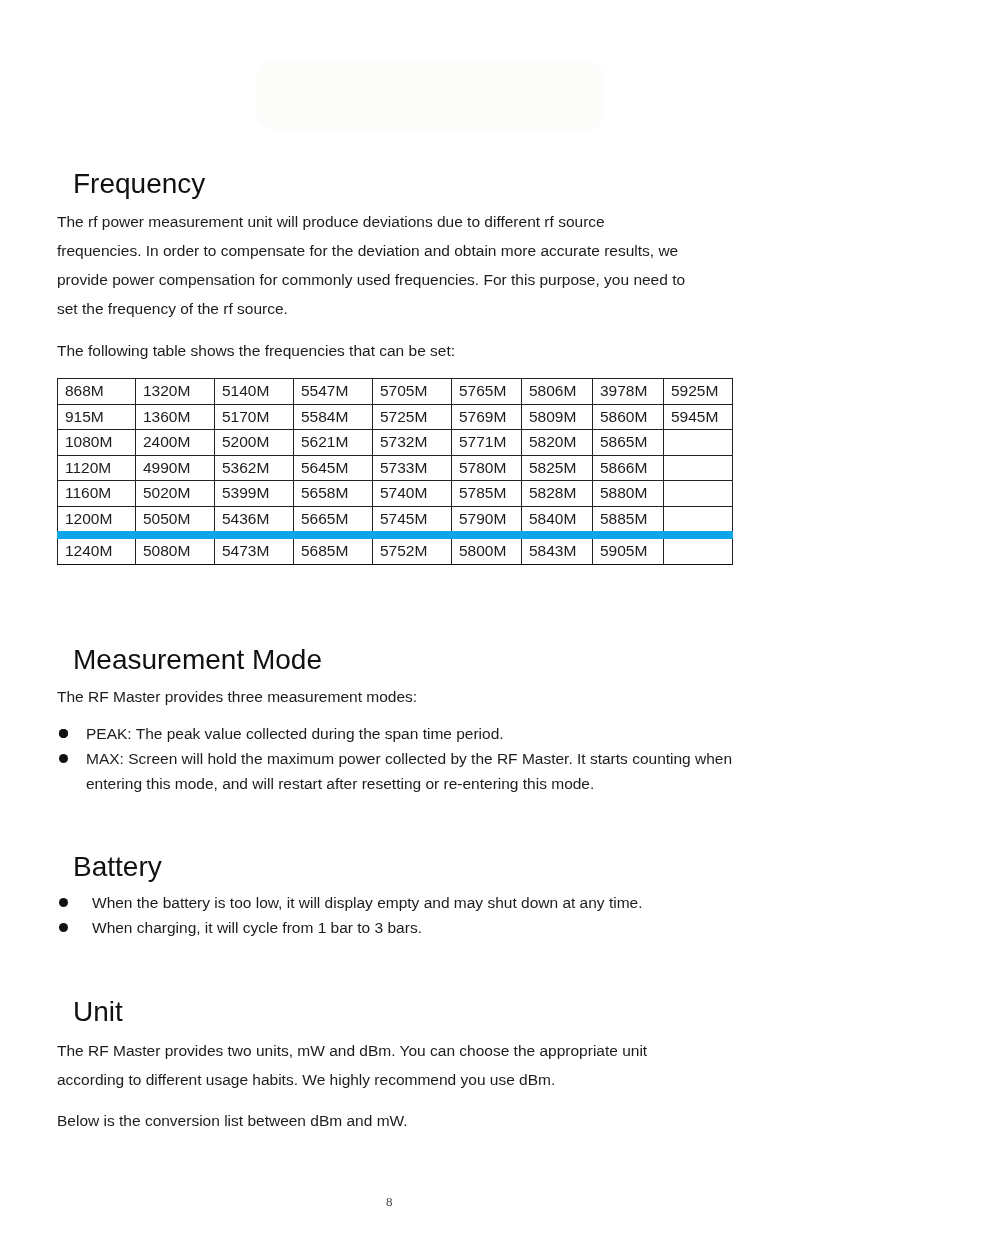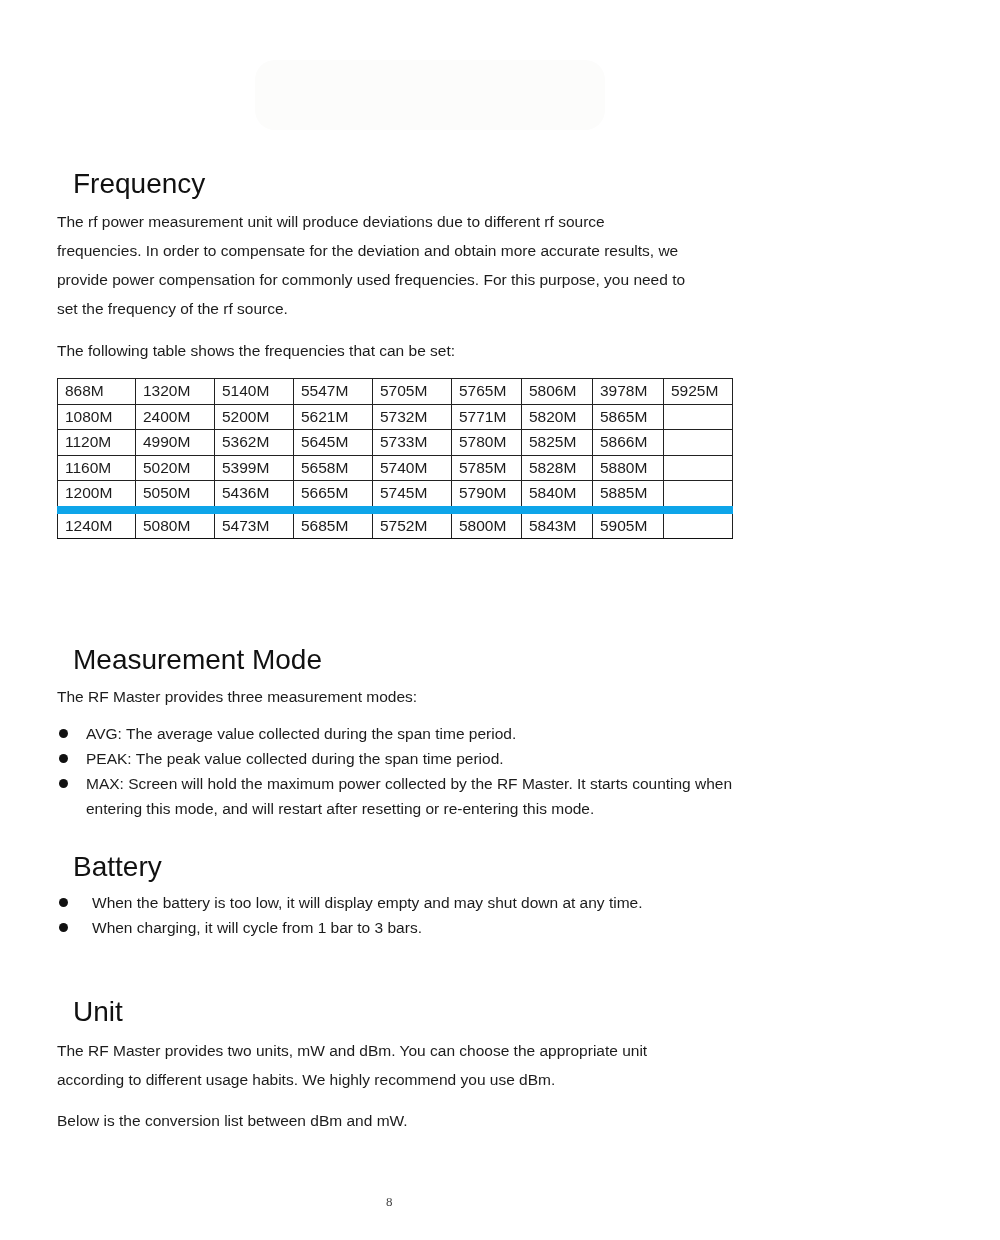--- a/index.html
+++ b/index.html
@@ -63,20 +63,31 @@
         <td class="c1">1320M</td>
         <td class="c2">5140M</td>
         <td class="c3">5547M</td>
         <td class="c4">5705M</td>
         <td class="c5">5765M</td>
         <td class="c6">5806M</td>
         <td class="c7">3978M</td>
         <td class="c8">5925M</td>
       </tr>
       <tr>
+        <td class="c0">915M</td>
+        <td class="c1">1360M</td>
+        <td class="c2">5170M</td>
+        <td class="c3">5584M</td>
+        <td class="c4">5725M</td>
+        <td class="c5">5769M</td>
+        <td class="c6">5809M</td>
+        <td class="c7">5860M</td>
+        <td class="c8">5945M</td>
+      </tr>
+      <tr>
         <td class="c0">1080M</td>
         <td class="c1">2400M</td>
         <td class="c2">5200M</td>
         <td class="c3">5621M</td>
         <td class="c4">5732M</td>
         <td class="c5">5771M</td>
         <td class="c6">5820M</td>
         <td class="c7">5865M</td>
         <td class="c8"></td>
       </tr>
@@ -123,21 +134,21 @@
         <td class="c6">5843M</td>
         <td class="c7">5905M</td>
         <td class="c8"></td>
       </tr>
     </tbody>
 </table>
 
 <h2 style="top:636px;">Measurement Mode</h2>
 <div class="p" style="top:682px;">The RF Master provides three measurement modes:</div>
 <ul class="bul modes" style="top:721px;">
-  <li><span class="dot"></span><span>AVG: The average value collected during the span time period.</span></li>
+  <li><span class="dot"></span></li>
   <li><span class="dot"></span><span>PEAK: The peak value collected during the span time period.</span></li>
   <li><span class="dot"></span><span>MAX: Screen will hold the maximum power collected by the RF Master. It starts counting when entering this mode, and will restart after resetting or re-entering this mode.</span></li>
 </ul>
 
 <h2 style="top:843px;">Battery</h2>
 <ul class="bul battery" style="top:890px;">
   <li><span class="dot"></span><span>When the battery is too low, it will display empty and may shut down at any time.</span></li>
   <li><span class="dot"></span><span>When charging, it will cycle from 1 bar to 3 bars.</span></li>
 </ul>
 

